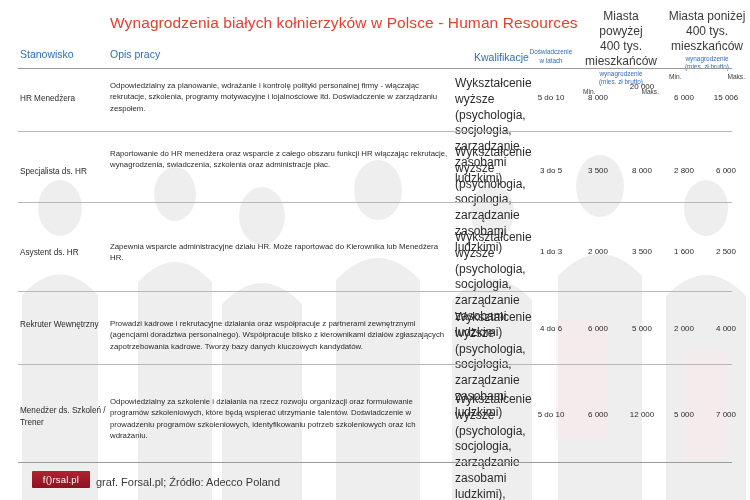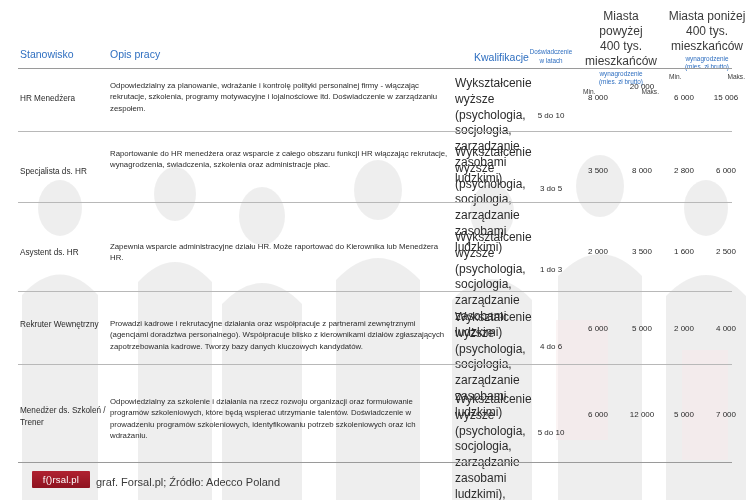--- a/index.html
+++ b/index.html
@@ -101,21 +101,21 @@
   .c-desc {
     position: absolute; left: 110px; width: 340px;
     font-size: 7.8px; line-height: 1.45; color: #2b2b2b;
   }
   .c-qual {
     position: absolute; left: 455px; width: 72px;
     font-size: 12px; line-height: 1.32; color: #2b2b2b;
   }
   .c-exp {
     position: absolute; left: 523px; width: 56px;
-    font-size: 8px; color: #2b2b2b; text-align: center; margin-top: 18px;
+    font-size: 8px; color: #2b2b2b; text-align: center;
   }
   .num {
     position: absolute; font-size: 8px; color: #2b2b2b; text-align: center;
     width: 40px;
   }
   .n-a-min  { left: 578px; }
   .n-a-max  { left: 622px; }
   .n-b-min  { left: 664px; }
   .n-b-max  { left: 706px; }
 
@@ -173,20 +173,21 @@
       </g>
       <g fill="#b9424c" opacity="0.55">
         <rect x="556" y="170" width="52" height="120"></rect>
         <rect x="682" y="200" width="46" height="110"></rect>
       </g>
     </svg>
   </div>
 
   <div id="content">
 
+    <div class="title">Wynagrodzenia białych kołnierzyków w Polsce - Human Resources</div>
 
     <div class="hdr-blue" id="h-stanowisko">Stanowisko</div>
     <div class="hdr-blue" id="h-opis">Opis pracy</div>
     <div class="hdr-blue" id="h-kwal">Kwalifikacje</div>
 
     <div id="h-dosw">
       <div>Doświadczenie</div>
       <div>w latach</div>
     </div>
 

